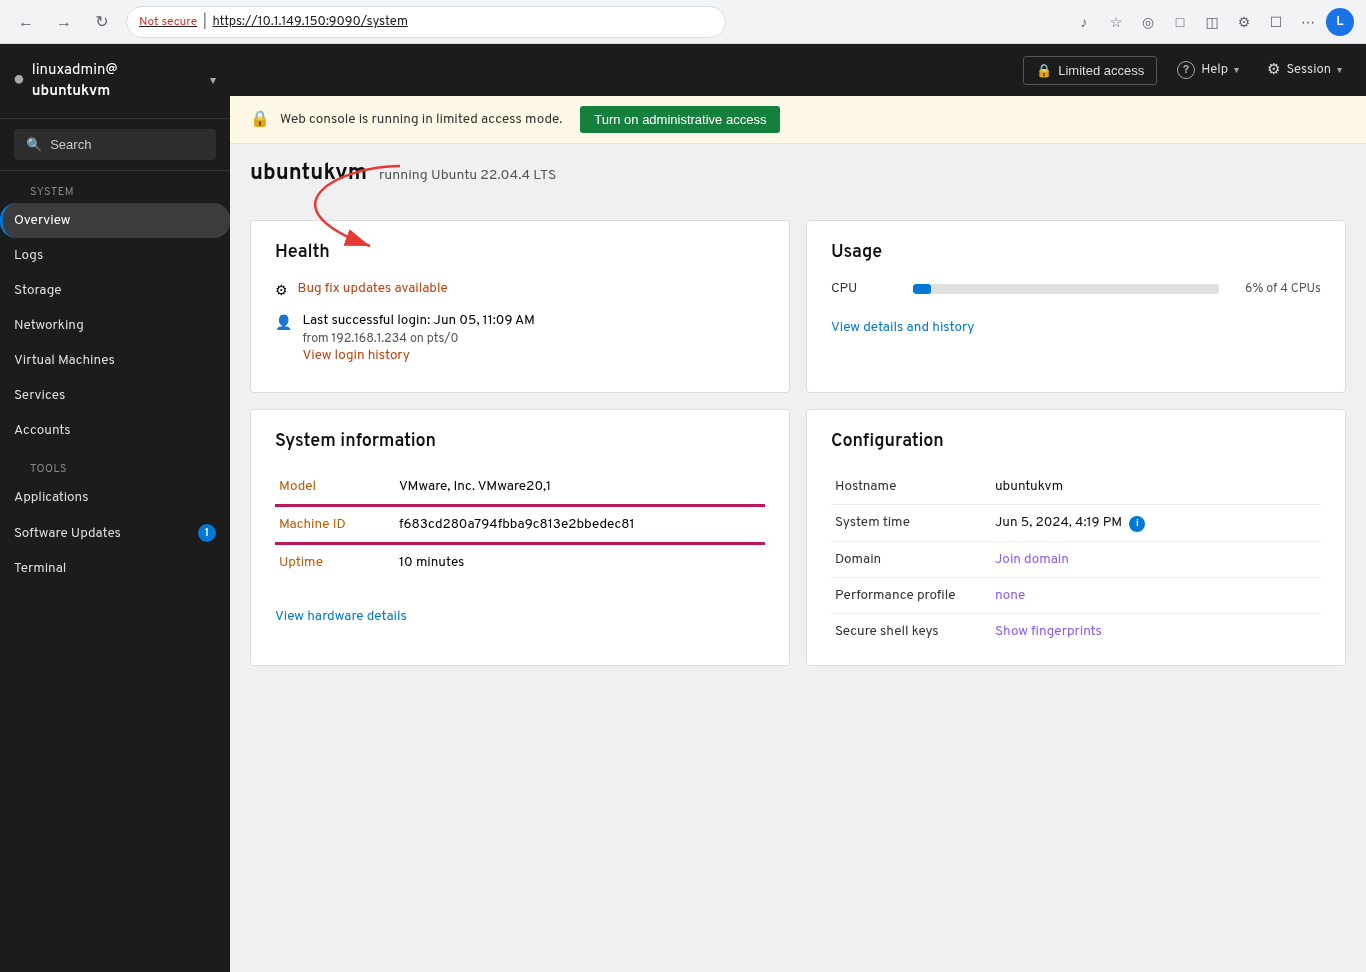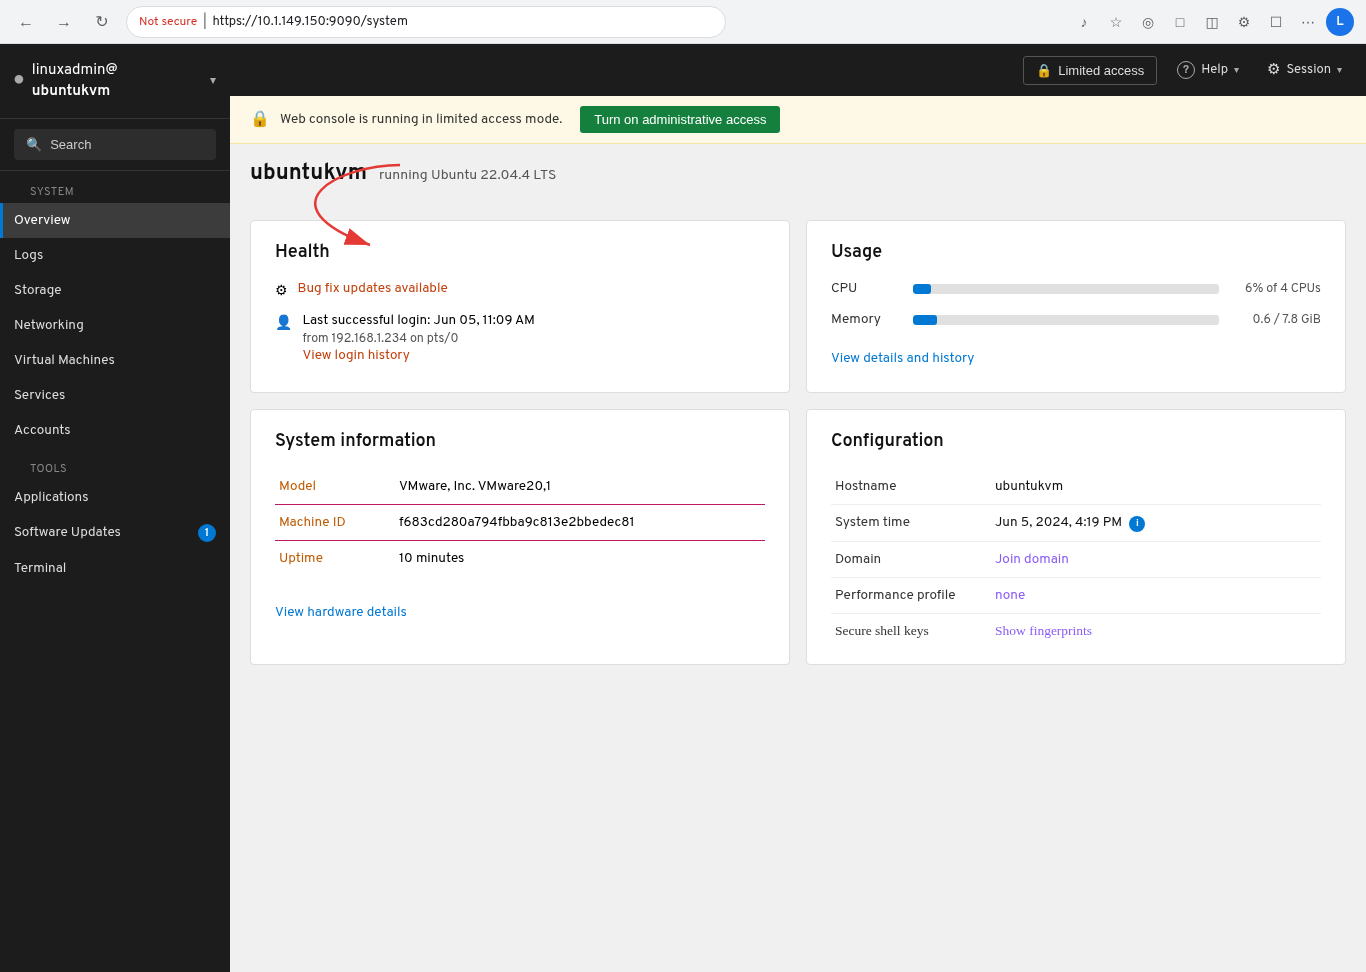--- a/index.html
+++ b/index.html
@@ -17,21 +17,21 @@
       flex-shrink: 0;
     }
     .browser-nav-btn {
       width: 28px; height: 28px; border-radius: 50%; border: none; background: none;
       cursor: pointer; display: flex; align-items: center; justify-content: center;
       color: #5f6368; font-size: 16px;
     }
     .browser-address-bar {
       flex: 1; height: 32px; background: #fff; border: 1px solid #dadce0;
       border-radius: 16px; display: flex; align-items: center; padding: 0 12px;
-      gap: 6px; font-size: 13px; color: #202124; max-width: 600px;
+      gap: 6px; font-size: 13px; color: #202124; max-width: 600px; text-decoration: underline;
     }
     .browser-address-bar .not-secure { color: #d93025; font-size: 12px; }
     .browser-url { color: #202124; }
     .browser-right-icons { display: flex; gap: 4px; margin-left: auto; }
     .browser-icon-btn {
       width: 28px; height: 28px; border-radius: 50%; border: none; background: none;
       cursor: pointer; display: flex; align-items: center; justify-content: center;
       color: #5f6368; font-size: 14px;
     }
     .browser-profile { width: 28px; height: 28px; border-radius: 50%; background: #1a73e8; display: flex; align-items: center; justify-content: center; color: white; font-size: 13px; font-weight: 600; }
@@ -81,23 +81,24 @@
       text-transform: uppercase;
       letter-spacing: 0.5px;
       margin-left: 16px;
     }
     .sidebar-item {
       padding: 9px 14px;
       cursor: pointer;
       color: #ddd;
       font-size: 13.5px;
       display: flex;
-      align-items: flex-start;
+      align-items: flex-end;
       gap: 8px;
       transition: background 0.15s;
+      border-radius: 16px;
     }
     .sidebar-item.active { background: #3c3c3c; color: #fff; border-left: 3px solid #0078d4; padding-left: 11px; }
 
     .sidebar-badge {
       margin-left: auto;
       background: #0078d4;
       color: white;
       border-radius: 50%;
       width: 18px; height: 18px;
       display: flex; align-items: center; justify-content: center;
@@ -228,30 +229,30 @@
     .usage-bar {
       height: 100%;
       background: #0078d4;
       border-radius: 3px;
     }
     .usage-value { font-size: 12.5px; color: #555; white-space: nowrap; min-width: 90px; text-align: right; }
     .view-link { color: #0078d4; cursor: pointer; font-size: 13.5px; margin-top: 8px; display: inline-block; }
 
     
     .info-table { width: 100%; border-collapse: collapse; }
-    .info-table tr { border-bottom: 1px solid #be185d; }
+    .info-table tr { border-bottom: 3px solid #be185d; }
     .info-table tr:last-child { border-bottom: none; }
     .info-table td { padding: 9px 4px; font-size: 13.5px; vertical-align: top; }
     .info-table .field-name { color: #c05a00; width: 120px; }
     .info-table .field-value { color: #000000; }
 
     
     .config-table { width: 100%; border-collapse: collapse; }
     .config-table tr { border-bottom: 1px solid #eee; }
-    .config-table tr:last-child { border-bottom: none; font-family: Liberation Serif, serif; }
+    .config-table tr:last-child { border-bottom: none; }
     .config-table td { padding: 9px 4px; font-size: 13.5px; vertical-align: top; }
     .config-table .field-name { color: #333; width: 160px; }
     .config-table .field-value { color: #111; }
     .config-link { color: #8b5cf6; cursor: pointer; }
 
     
     .info-badge {
       display: inline-flex; align-items: center; justify-content: center;
       width: 16px; height: 16px; border-radius: 50%;
       background: #0078d4; color: white; font-size: 10px; font-weight: 700;
@@ -399,27 +400,20 @@
 
         <div class="card">
           <div class="card-title">Usage</div>
           <div class="usage-row">
             <span class="usage-label">CPU</span>
             <div class="usage-bar-container">
               <div class="usage-bar" style="width: 6%;"></div>
             </div>
             <span class="usage-value">6% of 4 CPUs</span>
           </div>
-          <div class="usage-row">
-            <span class="usage-label">Memory</span>
-            <div class="usage-bar-container">
-              <div class="usage-bar" style="width: 8%;"></div>
-            </div>
-            <span class="usage-value">0.6 / 7.8 GiB</span>
-          </div>
           <a class="view-link">View details and history</a>
         </div>
 
         <div class="card">
           <div class="card-title">System information</div>
           <table class="info-table">
             <tbody>
                 <tr>
               <td class="field-name">Model</td>
               <td class="field-value">VMware, Inc. VMware20,1</td>

